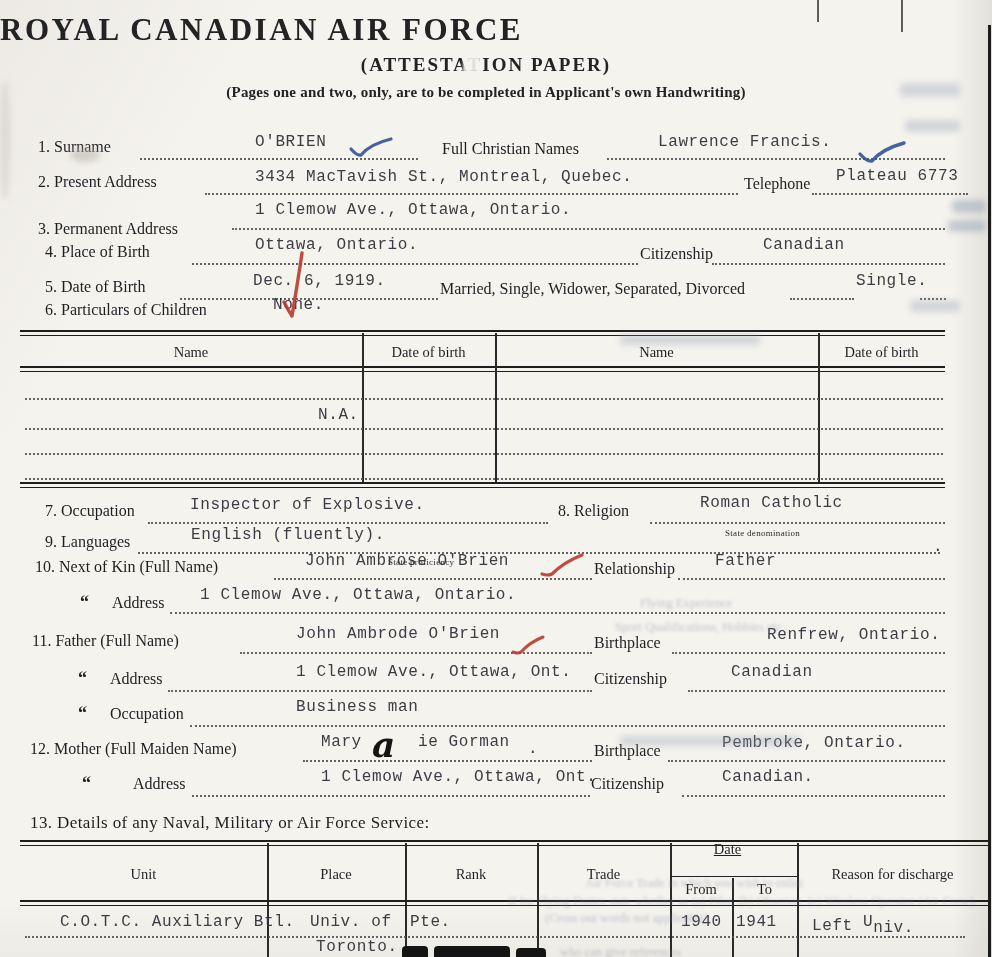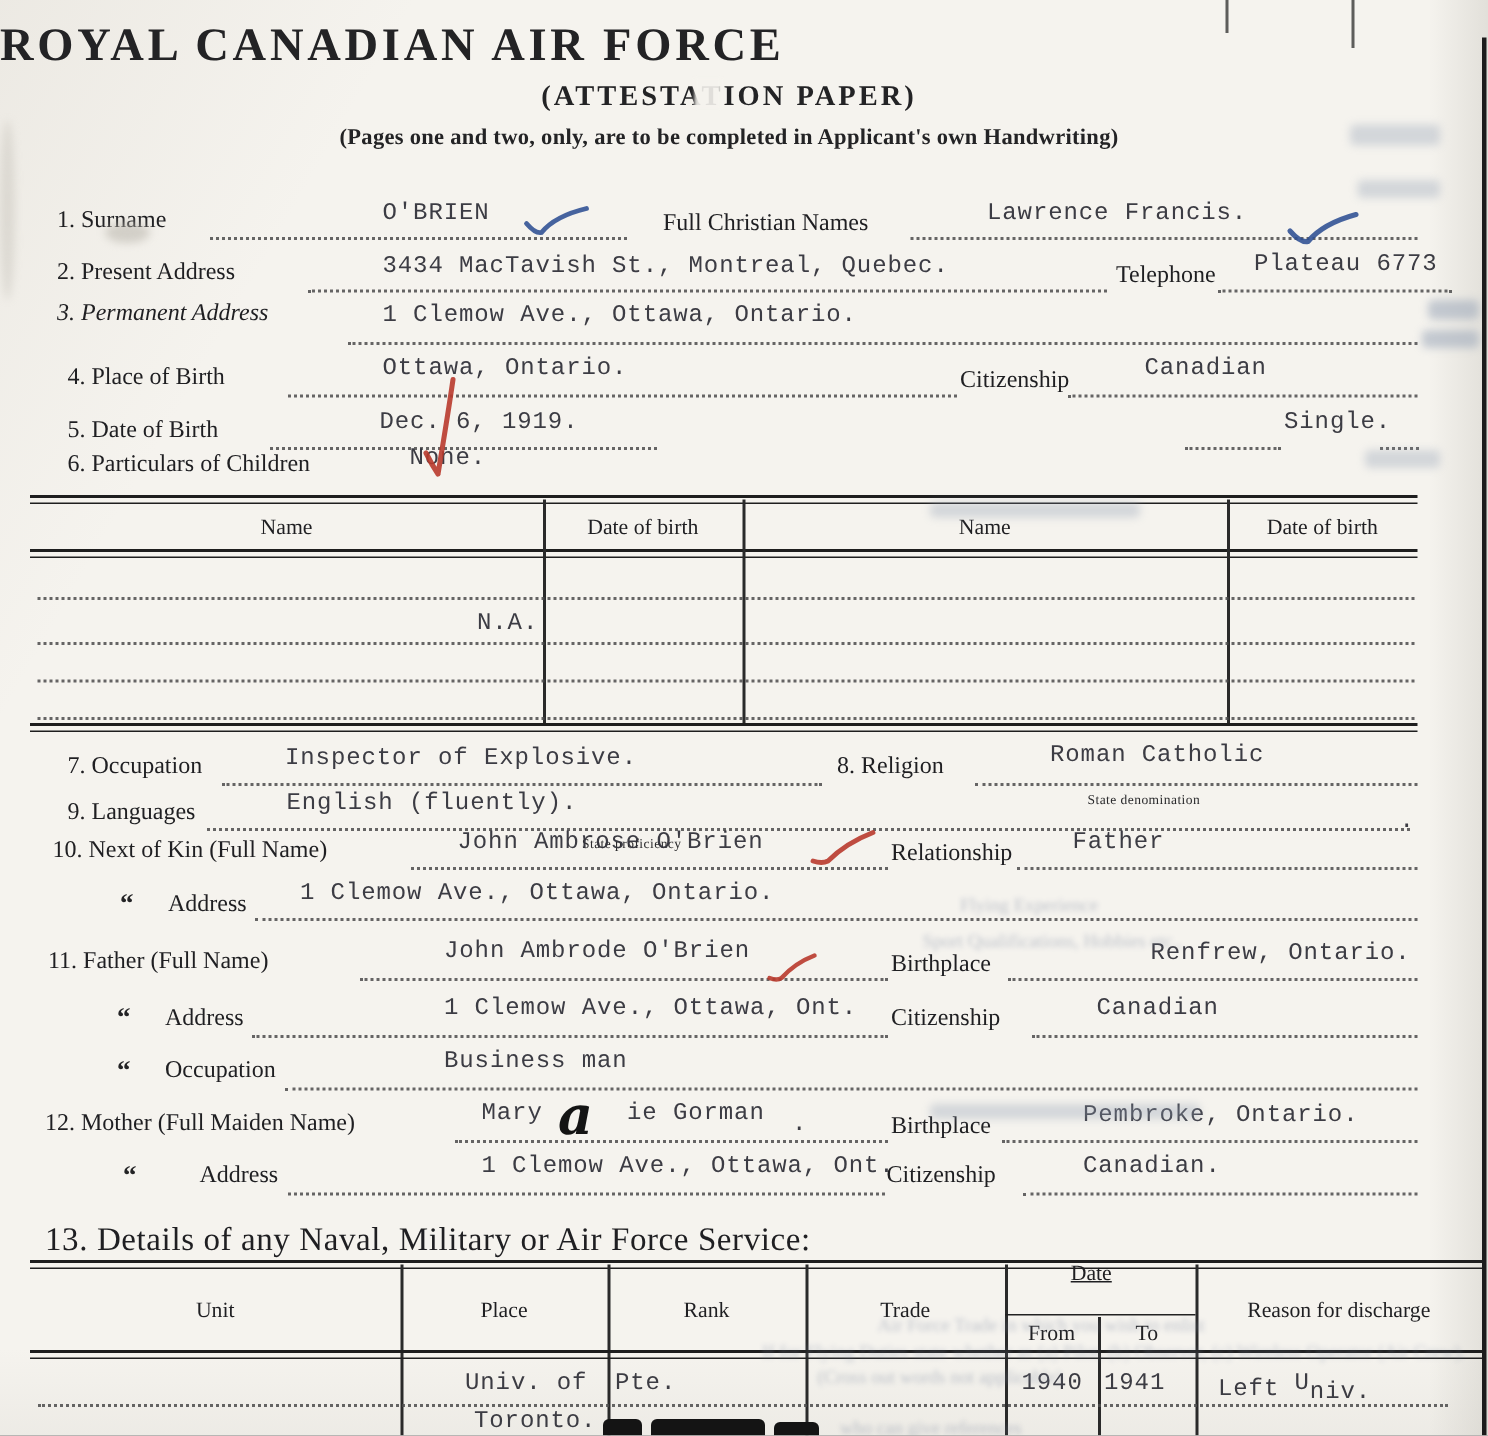--- a/index.html
+++ b/index.html
@@ -8,21 +8,21 @@
   .page::before{content:"";position:absolute;inset:0;
         background:linear-gradient(120deg,rgba(210,205,195,.25) 0%,rgba(255,255,255,0) 18%),
                    linear-gradient(270deg,rgba(190,188,180,.35) 0%,rgba(255,255,255,0) 4%),
                    linear-gradient(0deg,rgba(200,198,190,.18) 0%,rgba(255,255,255,0) 6%);
         pointer-events:none;}
   .abs{position:absolute;white-space:nowrap;}
   .ttl{font-weight:bold;letter-spacing:2.5px;font-size:31px;text-align:left;}
   .sub{font-weight:bold;letter-spacing:2px;font-size:19px;text-align:center;}
   .note{font-weight:bold;font-size:15px;text-align:center;letter-spacing:.2px;}
   .l{font-size:16px;color:#1f1f22;}          
-  .l13{font-size:22px;letter-spacing:.4px;font-weight:500;}
+  .l13{font-size:17px;letter-spacing:.4px;font-weight:500;}
   .v{font-family:"Liberation Mono",monospace;font-size:16px;letter-spacing:.6px;
      color:#33333b;opacity:.95;}
   .tiny{font-size:9px;color:#2a2a2c;letter-spacing:.3px;}
   .dot{position:absolute;height:0;border-bottom:2px dotted #4c4c4c;opacity:.85;}
   .dbl{position:absolute;height:3px;border-top:2px solid #1e1e1e;border-bottom:1px solid #1e1e1e;}
   .sgl{position:absolute;height:0;border-bottom:1.5px solid #222;}
   .vline{position:absolute;width:1.5px;background:#2a2a2a;}
   .th{position:absolute;font-size:14.5px;text-align:center;color:#1f1f22;}
   .ditto{font-size:18px;font-weight:bold;}
   .hand-a{font-family:"DejaVu Serif",serif;font-style:italic;font-weight:bold;font-size:36px;color:#141414;line-height:1;}
@@ -60,37 +60,38 @@
     </svg>
 
   <div class="abs l" style="left:38px;top:173px;">
     <span>2.</span>&nbsp;<span>Present Address</span></div>
   <div class="dot" style="left:205px;width:533px;top:193px;"></div>
   <div class="abs v" style="left:255px;top:168px;">3434 MacTavish St., Montreal, Quebec.</div>
   <div class="abs l" style="left:744px;top:175px;">Telephone</div>
   <div class="dot" style="left:812px;width:156px;top:193px;"></div>
   <div class="abs v" style="left:836px;top:167px;">Plateau 6773</div>
 
-  <div class="abs l" style="left:38px;top:200px;font-style:italic;">
+  <div class="abs l" style="left:38px;top:220px;">
     <span>3.</span>&nbsp;<span>Permanent Address</span></div>
   <div class="dot" style="left:232px;width:713px;top:228px;"></div>
   <div class="abs v" style="left:255px;top:201px;">1 Clemow Ave., Ottawa, Ontario.</div>
 
   <div class="abs l" style="left:45px;top:243px;">
     <span>4.</span>&nbsp;<span>Place of Birth</span></div>
   <div class="dot" style="left:192px;width:446px;top:263px;"></div>
   <div class="abs v" style="left:255px;top:236px;">Ottawa, Ontario.</div>
   <div class="abs l" style="left:640px;top:245px;">Citizenship</div>
   <div class="dot" style="left:712px;width:233px;top:263px;"></div>
   <div class="abs v" style="left:763px;top:236px;">Canadian</div>
 
   <div class="abs l" style="left:45px;top:278px;">
     <span>5.</span>&nbsp;<span>Date of Birth</span></div>
   <div class="dot" style="left:180px;width:258px;top:298px;"></div>
   <div class="abs v" style="left:253px;top:272px;">Dec. 6, 1919.</div>
+  <div class="abs l" style="left:440px;top:280px;">Married, Single, Widower, Separated, Divorced</div>
   <div class="dot" style="left:790px;width:64px;top:298px;"></div>
   <div class="abs v" style="left:856px;top:272px;">Single.</div>
   <div class="dot" style="left:920px;width:26px;top:298px;"></div>
 
   <div class="abs l" style="left:45px;top:301px;">
     <span>6.</span>&nbsp;<span>Particulars of Children</span></div>
   <div class="abs v" style="left:273px;top:296px;">None.</div>
   <svg class="mark" style="left:280px;top:250px;" width="32" height="76">
     <path d="M22,3 C19,24 15,48 12,66 M4,52 C7,58 10,63 12,66" fill="none" stroke="#b93a2c" stroke-width="3.4" stroke-linecap="round" opacity=".9"></path>
     </svg>
@@ -202,20 +203,21 @@
   <div class="th" style="left:267px;width:138px;top:866px;">Place</div>
   <div class="th" style="left:405px;width:132px;top:866px;">Rank</div>
   <div class="th" style="left:537px;width:133px;top:866px;">Trade</div>
   <div class="th" style="left:670px;width:115px;top:841px;text-decoration:underline;">Date</div>
   <div class="sgl" style="left:670px;width:127px;top:876px;"></div>
   <div class="th" style="left:670px;width:62px;top:881px;">From</div>
   <div class="th" style="left:732px;width:65px;top:881px;">To</div>
   <div class="th" style="left:797px;width:191px;top:866px;">Reason for discharge</div>
   <div class="dbl" style="left:20px;width:968px;top:900px;"></div>
 
+  <div class="abs v" style="left:60px;top:913px;">C.O.T.C. Auxiliary Btl.</div>
   <div class="abs v" style="left:310px;top:913px;">Univ. of</div>
   <div class="abs v" style="left:316px;top:938px;">Toronto.</div>
   <div class="abs v" style="left:410px;top:913px;">Pte.</div>
   <div class="abs v" style="left:681px;top:913px;">1940</div>
   <div class="abs v" style="left:736px;top:913px;">1941</div>
   <div class="abs v" style="left:812px;top:913px;"><span>Left </span><span style="vertical-align:4px;">U</span><span style="vertical-align:-2px;margin-top:10px;">niv.</span></div>
   <div class="dot" style="left:25px;width:940px;top:936px;"></div>
 
   <div class="blackblob" style="left:402px;top:946px;width:26px;height:11px;"></div>
   <div class="blackblob" style="left:434px;top:946px;width:76px;height:11px;"></div>

